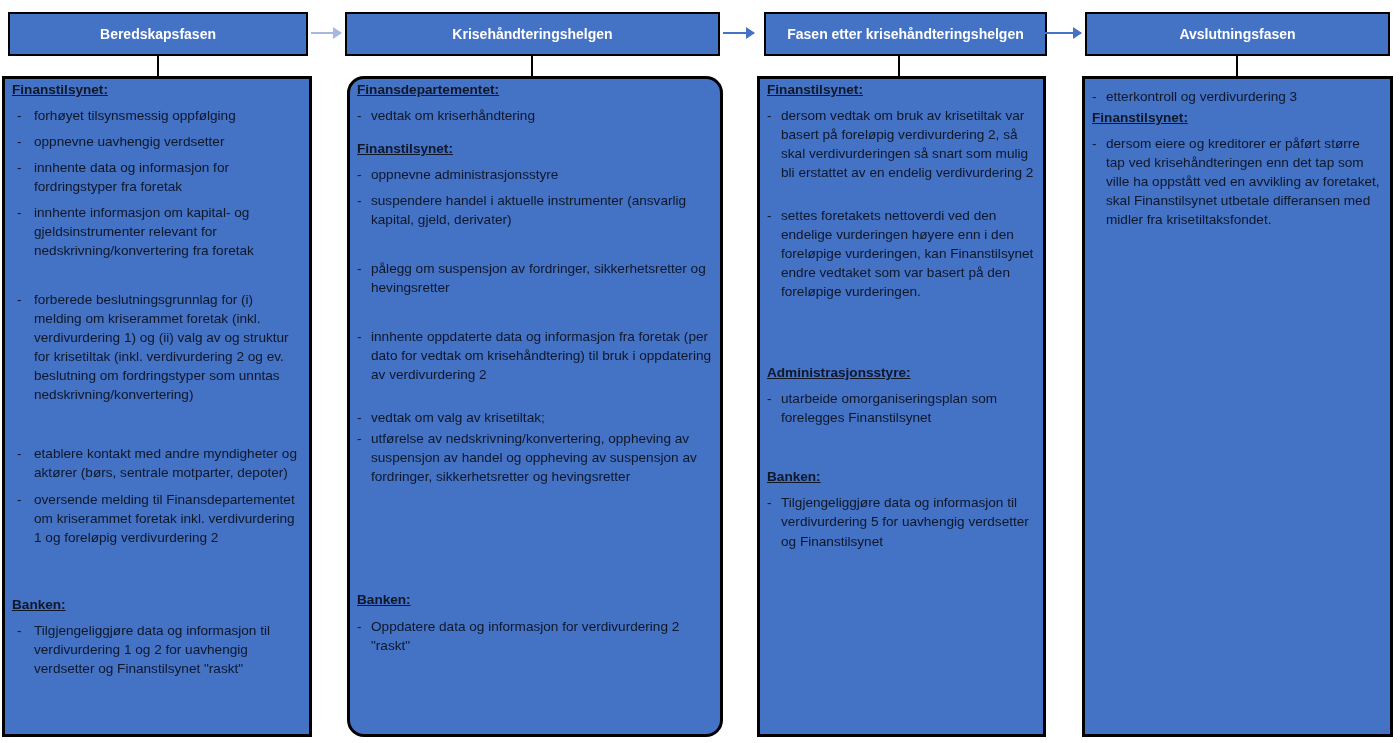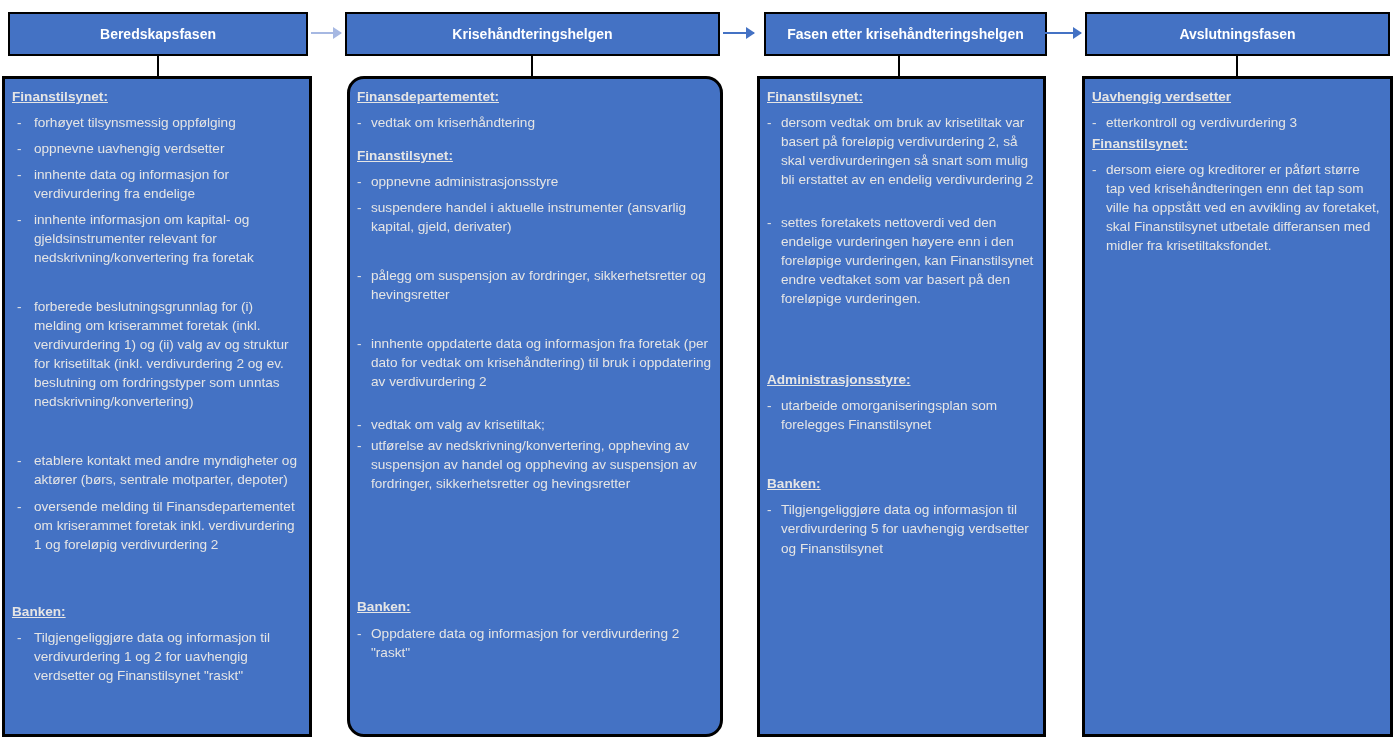--- a/index.html
+++ b/index.html
@@ -9,22 +9,22 @@
 
   .header-box {
     position:absolute; top:12px; height:44px;
     background:#4472c4; border:2px solid #000000;
     display:flex; align-items:center; justify-content:center;
     color:#ffffff; font-weight:bold; font-size:14px;
   }
   .content-box {
     position:absolute; top:76px; height:661px;
     background:#4472c4; border:3px solid #000000;
-    color:#e5e5e5; font-size:13.6px; line-height:1.4;
-    padding:8px 8px 8px 7px;
+    color:#0f172a; font-size:13.6px; line-height:1.4;
+    padding:1px 8px 8px 7px;
   }
   .connector {
     position:absolute; top:56px; height:20px; width:2px; background:#000000;
   }
   .arrow { position:absolute; top:32px; height:2px; }
   .arrow .shaft { position:absolute; left:0; top:0; height:2px; width:100%; }
   .arrow .head {
     position:absolute; right:-1px; top:-5px; width:0; height:0;
     border-top:6px solid transparent; border-bottom:6px solid transparent;
   }
@@ -90,21 +90,21 @@
         <div class="bullet">
           <span class="dash">-</span>
           <span class="txt">forhøyet tilsynsmessig oppfølging</span>
         </div>
         <div class="bullet">
           <span class="dash">-</span>
           <span class="txt">oppnevne uavhengig verdsetter</span>
         </div>
         <div class="bullet">
           <span class="dash">-</span>
-          <span class="txt">innhente data og informasjon for verdivurdering fra endelige</span>
+          <span class="txt">innhente data og informasjon for fordringstyper fra foretak</span>
         </div>
         <div class="bullet">
           <span class="dash">-</span>
           <span class="txt">innhente informasjon om kapital- og gjeldsinstrumenter relevant for nedskrivning/konvertering fra foretak</span>
         </div>
         <div class="bullet g2">
           <span class="dash">-</span>
           <span class="txt">forberede beslutningsgrunnlag for (i) melding om kriserammet foretak (inkl. verdivurdering 1) og (ii) valg av og struktur for krisetiltak (inkl. verdivurdering 2 og ev. beslutning om fordringstyper som unntas nedskrivning/konvertering)</span>
         </div>
         <div class="bullet g3">
@@ -189,21 +189,20 @@
       <div class="section g3">
         <div class="sec-heading">Banken: </div>
         <div class="bullet">
           <span class="dash">-</span>
           <span class="txt">Tilgjengeliggjøre data og informasjon til verdivurdering 5 for uavhengig verdsetter og Finanstilsynet</span>
         </div>
       </div>
     </div>
   <div class="content-box" style="left:1082px; width:311px;">
       <div class="section">
-        <div class="sec-heading">Uavhengig verdsetter</div>
         <div class="bullet">
           <span class="dash">-</span>
           <span class="txt">etterkontroll og verdivurdering 3</span>
         </div>
       </div>
       <div class="section g0">
         <div class="sec-heading">Finanstilsynet:</div>
         <div class="bullet">
           <span class="dash">-</span>
           <span class="txt">dersom eiere og kreditorer er påført større tap ved krisehåndteringen enn det tap som ville ha oppstått ved en avvikling av foretaket, skal Finanstilsynet utbetale differansen med midler fra krisetiltaksfondet.</span>

